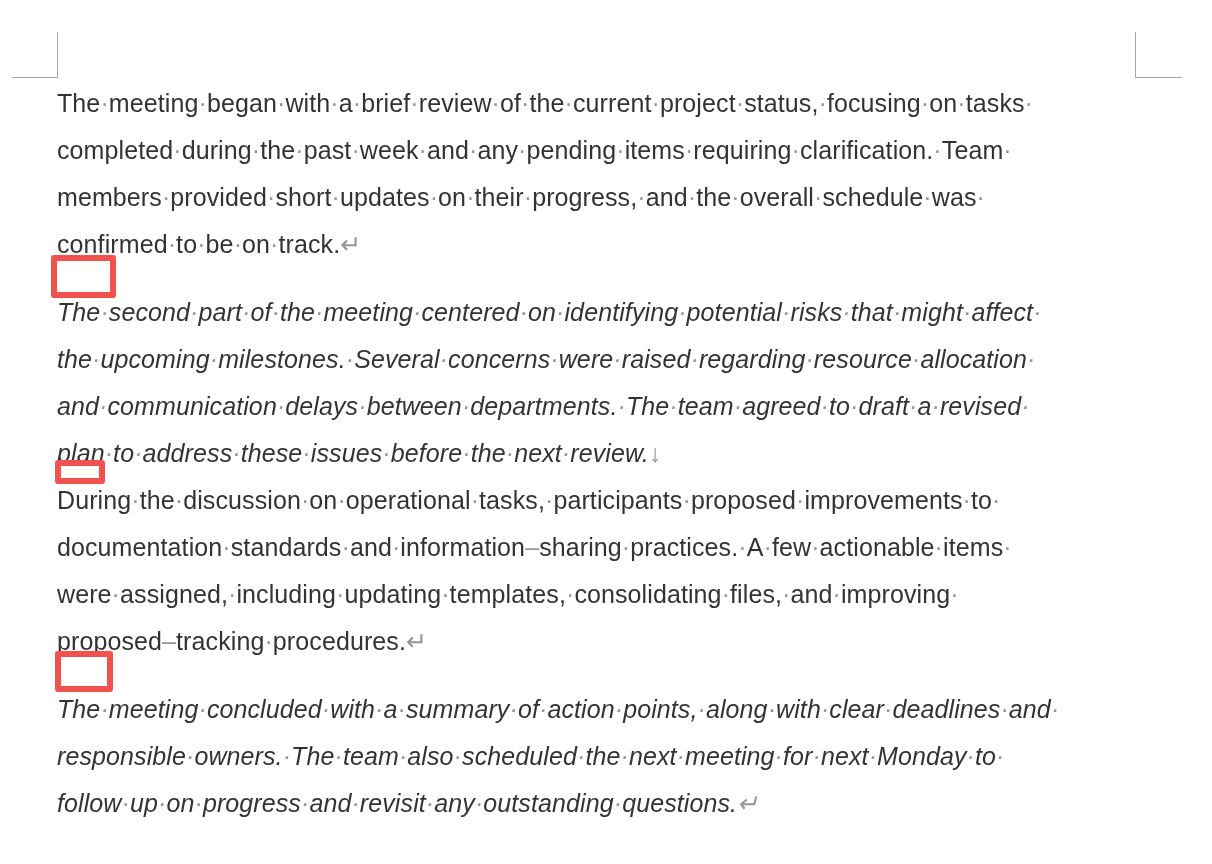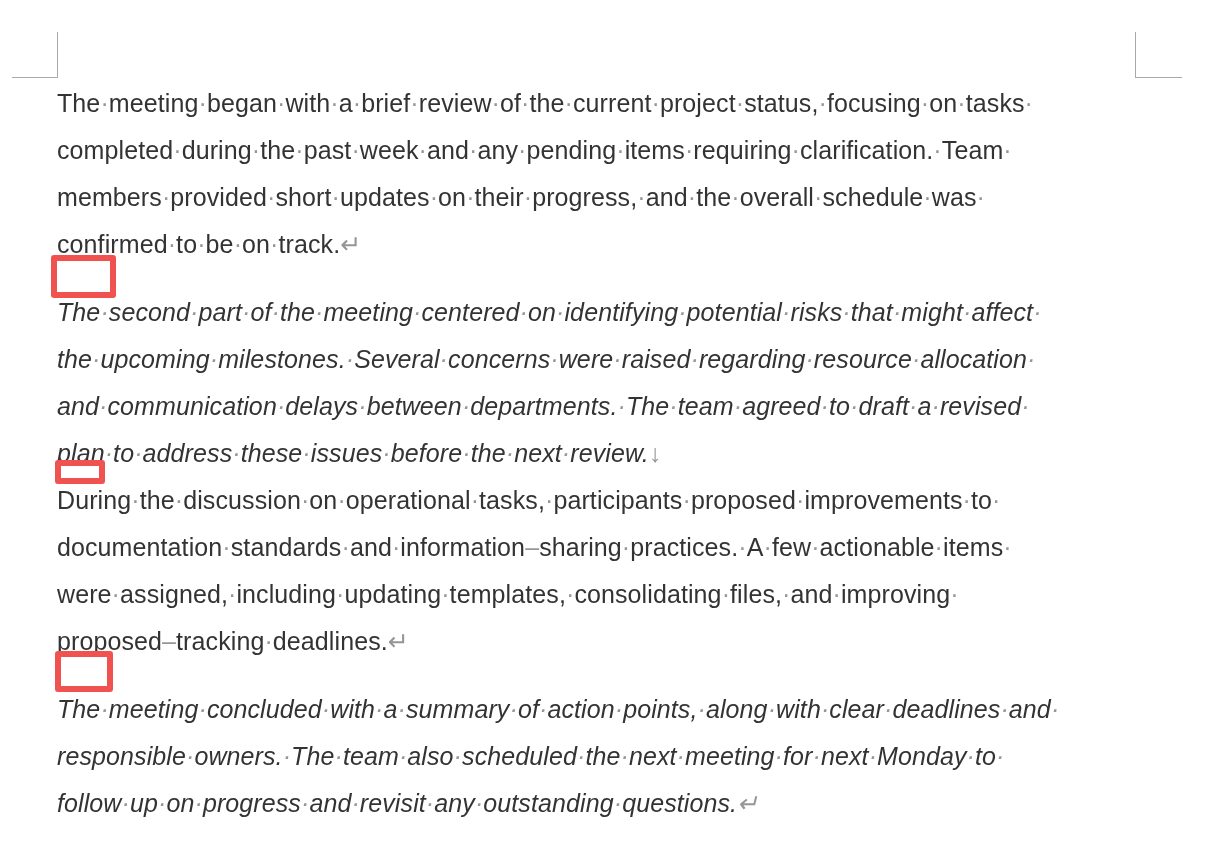--- a/index.html
+++ b/index.html
@@ -67,21 +67,21 @@
     <div class="para tight">
       <div class="line"><span class="txt">The</span><span class="mark" style="color: rgb(150, 150, 150);">·</span><span class="txt">second</span><span class="mark" style="color: rgb(150, 150, 150);">·</span><span class="txt">part</span><span class="mark" style="color: rgb(150, 150, 150);">·</span><span class="txt">of</span><span class="mark" style="color: rgb(150, 150, 150);">·</span><span class="txt">the</span><span class="mark" style="color: rgb(150, 150, 150);">·</span><span class="txt">meeting</span><span class="mark" style="color: rgb(150, 150, 150);">·</span><span class="txt">centered</span><span class="mark" style="color: rgb(150, 150, 150);">·</span><span class="txt">on</span><span class="mark" style="color: rgb(150, 150, 150);">·</span><span class="txt">identifying</span><span class="mark" style="color: rgb(150, 150, 150);">·</span><span class="txt">potential</span><span class="mark" style="color: rgb(150, 150, 150);">·</span><span class="txt">risks</span><span class="mark" style="color: rgb(150, 150, 150);">·</span><span class="txt">that</span><span class="mark" style="color: rgb(150, 150, 150);">·</span><span class="txt">might</span><span class="mark" style="color: rgb(150, 150, 150);">·</span><span class="txt">affect</span><span class="mark" style="color: rgb(150, 150, 150);">·</span></div>
       <div class="line"><span class="txt">the</span><span class="mark" style="color: rgb(150, 150, 150);">·</span><span class="txt">upcoming</span><span class="mark" style="color: rgb(150, 150, 150);">·</span><span class="txt">milestones.</span><span class="mark" style="color: rgb(150, 150, 150);">·</span><span class="txt">Several</span><span class="mark" style="color: rgb(150, 150, 150);">·</span><span class="txt">concerns</span><span class="mark" style="color: rgb(150, 150, 150);">·</span><span class="txt">were</span><span class="mark" style="color: rgb(150, 150, 150);">·</span><span class="txt">raised</span><span class="mark" style="color: rgb(150, 150, 150);">·</span><span class="txt">regarding</span><span class="mark" style="color: rgb(150, 150, 150);">·</span><span class="txt">resource</span><span class="mark" style="color: rgb(150, 150, 150);">·</span><span class="txt">allocation</span><span class="mark" style="color: rgb(150, 150, 150);">·</span></div>
       <div class="line"><span class="txt">and</span><span class="mark" style="color: rgb(150, 150, 150);">·</span><span class="txt">communication</span><span class="mark" style="color: rgb(150, 150, 150);">·</span><span class="txt">delays</span><span class="mark" style="color: rgb(150, 150, 150);">·</span><span class="txt">between</span><span class="mark" style="color: rgb(150, 150, 150);">·</span><span class="txt">departments.</span><span class="mark" style="color: rgb(150, 150, 150);">·</span><span class="txt">The</span><span class="mark" style="color: rgb(150, 150, 150);">·</span><span class="txt">team</span><span class="mark" style="color: rgb(150, 150, 150);">·</span><span class="txt">agreed</span><span class="mark" style="color: rgb(150, 150, 150);">·</span><span class="txt">to</span><span class="mark" style="color: rgb(150, 150, 150);">·</span><span class="txt">draft</span><span class="mark" style="color: rgb(150, 150, 150);">·</span><span class="txt">a</span><span class="mark" style="color: rgb(150, 150, 150);">·</span><span class="txt">revised</span><span class="mark" style="color: rgb(150, 150, 150);">·</span></div>
       <div class="line"><span class="txt">plan</span><span class="mark" style="color: rgb(150, 150, 150);">·</span><span class="txt">to</span><span class="mark" style="color: rgb(150, 150, 150);">·</span><span class="txt">address</span><span class="mark" style="color: rgb(150, 150, 150);">·</span><span class="txt">these</span><span class="mark" style="color: rgb(150, 150, 150);">·</span><span class="txt">issues</span><span class="mark" style="color: rgb(150, 150, 150);">·</span><span class="txt">before</span><span class="mark" style="color: rgb(150, 150, 150);">·</span><span class="txt">the</span><span class="mark" style="color: rgb(150, 150, 150);">·</span><span class="txt">next</span><span class="mark" style="color: rgb(150, 150, 150);">·</span><span class="txt">review.</span><span class="mark" style="color: rgb(150, 150, 150);">↓</span></div>
     </div>
     <div class="para">
       <div class="line"><span class="txt">During</span><span class="mark" style="color: rgb(150, 150, 150);">·</span><span class="txt">the</span><span class="mark" style="color: rgb(150, 150, 150);">·</span><span class="txt">discussion</span><span class="mark" style="color: rgb(150, 150, 150);">·</span><span class="txt">on</span><span class="mark" style="color: rgb(150, 150, 150);">·</span><span class="txt">operational</span><span class="mark" style="color: rgb(150, 150, 150);">·</span><span class="txt">tasks,</span><span class="mark" style="color: rgb(150, 150, 150);">·</span><span class="txt">participants</span><span class="mark" style="color: rgb(150, 150, 150);">·</span><span class="txt">proposed</span><span class="mark" style="color: rgb(150, 150, 150);">·</span><span class="txt">improvements</span><span class="mark" style="color: rgb(150, 150, 150);">·</span><span class="txt">to</span><span class="mark" style="color: rgb(150, 150, 150);">·</span></div>
       <div class="line"><span class="txt">documentation</span><span class="mark" style="color: rgb(150, 150, 150);">·</span><span class="txt">standards</span><span class="mark" style="color: rgb(150, 150, 150);">·</span><span class="txt">and</span><span class="mark" style="color: rgb(150, 150, 150);">·</span><span class="txt">information</span><span class="mark" style="color: rgb(150, 150, 150);">–</span><span class="txt">sharing</span><span class="mark" style="color: rgb(150, 150, 150);">·</span><span class="txt">practices.</span><span class="mark" style="color: rgb(150, 150, 150);">·</span><span class="txt">A</span><span class="mark" style="color: rgb(150, 150, 150);">·</span><span class="txt">few</span><span class="mark" style="color: rgb(150, 150, 150);">·</span><span class="txt">actionable</span><span class="mark" style="color: rgb(150, 150, 150);">·</span><span class="txt">items</span><span class="mark" style="color: rgb(150, 150, 150);">·</span></div>
       <div class="line"><span class="txt">were</span><span class="mark" style="color: rgb(150, 150, 150);">·</span><span class="txt">assigned,</span><span class="mark" style="color: rgb(150, 150, 150);">·</span><span class="txt">including</span><span class="mark" style="color: rgb(150, 150, 150);">·</span><span class="txt">updating</span><span class="mark" style="color: rgb(150, 150, 150);">·</span><span class="txt">templates,</span><span class="mark" style="color: rgb(150, 150, 150);">·</span><span class="txt">consolidating</span><span class="mark" style="color: rgb(150, 150, 150);">·</span><span class="txt">files,</span><span class="mark" style="color: rgb(150, 150, 150);">·</span><span class="txt">and</span><span class="mark" style="color: rgb(150, 150, 150);">·</span><span class="txt">improving</span><span class="mark" style="color: rgb(150, 150, 150);">·</span></div>
-      <div class="line"><span class="txt">proposed</span><span class="mark" style="color: rgb(150, 150, 150);">–</span><span class="txt">tracking</span><span class="mark" style="color: rgb(150, 150, 150);">·</span><span class="txt">deadlines.</span><span class="mark" style="color: rgb(150, 150, 150);">↵</span></div>
+      <div class="line"><span class="txt">proposed</span><span class="mark" style="color: rgb(150, 150, 150);">–</span><span class="txt">tracking</span><span class="mark" style="color: rgb(150, 150, 150);">·</span><span class="txt">procedures.</span><span class="mark" style="color: rgb(150, 150, 150);">↵</span></div>
     </div>
     <div class="para tight">
       <div class="line"><span class="txt">The</span><span class="mark" style="color: rgb(150, 150, 150);">·</span><span class="txt">meeting</span><span class="mark" style="color: rgb(150, 150, 150);">·</span><span class="txt">concluded</span><span class="mark" style="color: rgb(150, 150, 150);">·</span><span class="txt">with</span><span class="mark" style="color: rgb(150, 150, 150);">·</span><span class="txt">a</span><span class="mark" style="color: rgb(150, 150, 150);">·</span><span class="txt">summary</span><span class="mark" style="color: rgb(150, 150, 150);">·</span><span class="txt">of</span><span class="mark" style="color: rgb(150, 150, 150);">·</span><span class="txt">action</span><span class="mark" style="color: rgb(150, 150, 150);">·</span><span class="txt">points,</span><span class="mark" style="color: rgb(150, 150, 150);">·</span><span class="txt">along</span><span class="mark" style="color: rgb(150, 150, 150);">·</span><span class="txt">with</span><span class="mark" style="color: rgb(150, 150, 150);">·</span><span class="txt">clear</span><span class="mark" style="color: rgb(150, 150, 150);">·</span><span class="txt">deadlines</span><span class="mark" style="color: rgb(150, 150, 150);">·</span><span class="txt">and</span><span class="mark" style="color: rgb(150, 150, 150);">·</span></div>
       <div class="line"><span class="txt">responsible</span><span class="mark" style="color: rgb(150, 150, 150);">·</span><span class="txt">owners.</span><span class="mark" style="color: rgb(150, 150, 150);">·</span><span class="txt">The</span><span class="mark" style="color: rgb(150, 150, 150);">·</span><span class="txt">team</span><span class="mark" style="color: rgb(150, 150, 150);">·</span><span class="txt">also</span><span class="mark" style="color: rgb(150, 150, 150);">·</span><span class="txt">scheduled</span><span class="mark" style="color: rgb(150, 150, 150);">·</span><span class="txt">the</span><span class="mark" style="color: rgb(150, 150, 150);">·</span><span class="txt">next</span><span class="mark" style="color: rgb(150, 150, 150);">·</span><span class="txt">meeting</span><span class="mark" style="color: rgb(150, 150, 150);">·</span><span class="txt">for</span><span class="mark" style="color: rgb(150, 150, 150);">·</span><span class="txt">next</span><span class="mark" style="color: rgb(150, 150, 150);">·</span><span class="txt">Monday</span><span class="mark" style="color: rgb(150, 150, 150);">·</span><span class="txt">to</span><span class="mark" style="color: rgb(150, 150, 150);">·</span></div>
       <div class="line"><span class="txt">follow</span><span class="mark" style="color: rgb(150, 150, 150);">·</span><span class="txt">up</span><span class="mark" style="color: rgb(150, 150, 150);">·</span><span class="txt">on</span><span class="mark" style="color: rgb(150, 150, 150);">·</span><span class="txt">progress</span><span class="mark" style="color: rgb(150, 150, 150);">·</span><span class="txt">and</span><span class="mark" style="color: rgb(150, 150, 150);">·</span><span class="txt">revisit</span><span class="mark" style="color: rgb(150, 150, 150);">·</span><span class="txt">any</span><span class="mark" style="color: rgb(150, 150, 150);">·</span><span class="txt">outstanding</span><span class="mark" style="color: rgb(150, 150, 150);">·</span><span class="txt">questions.</span><span class="mark" style="color: rgb(150, 150, 150);">↵</span></div>
     </div>
   </div>
 
 <div id="anno-layer">
     <div class="anno-box" style="left: 51px; top: 255px; width: 65px; height: 43px; border-color: rgb(240, 83, 79);"></div>

